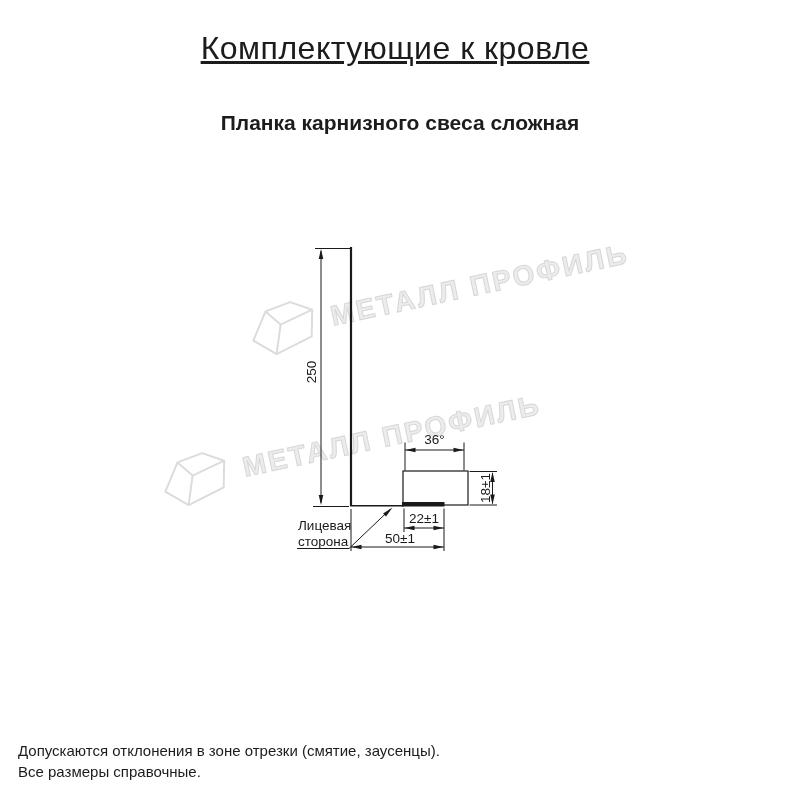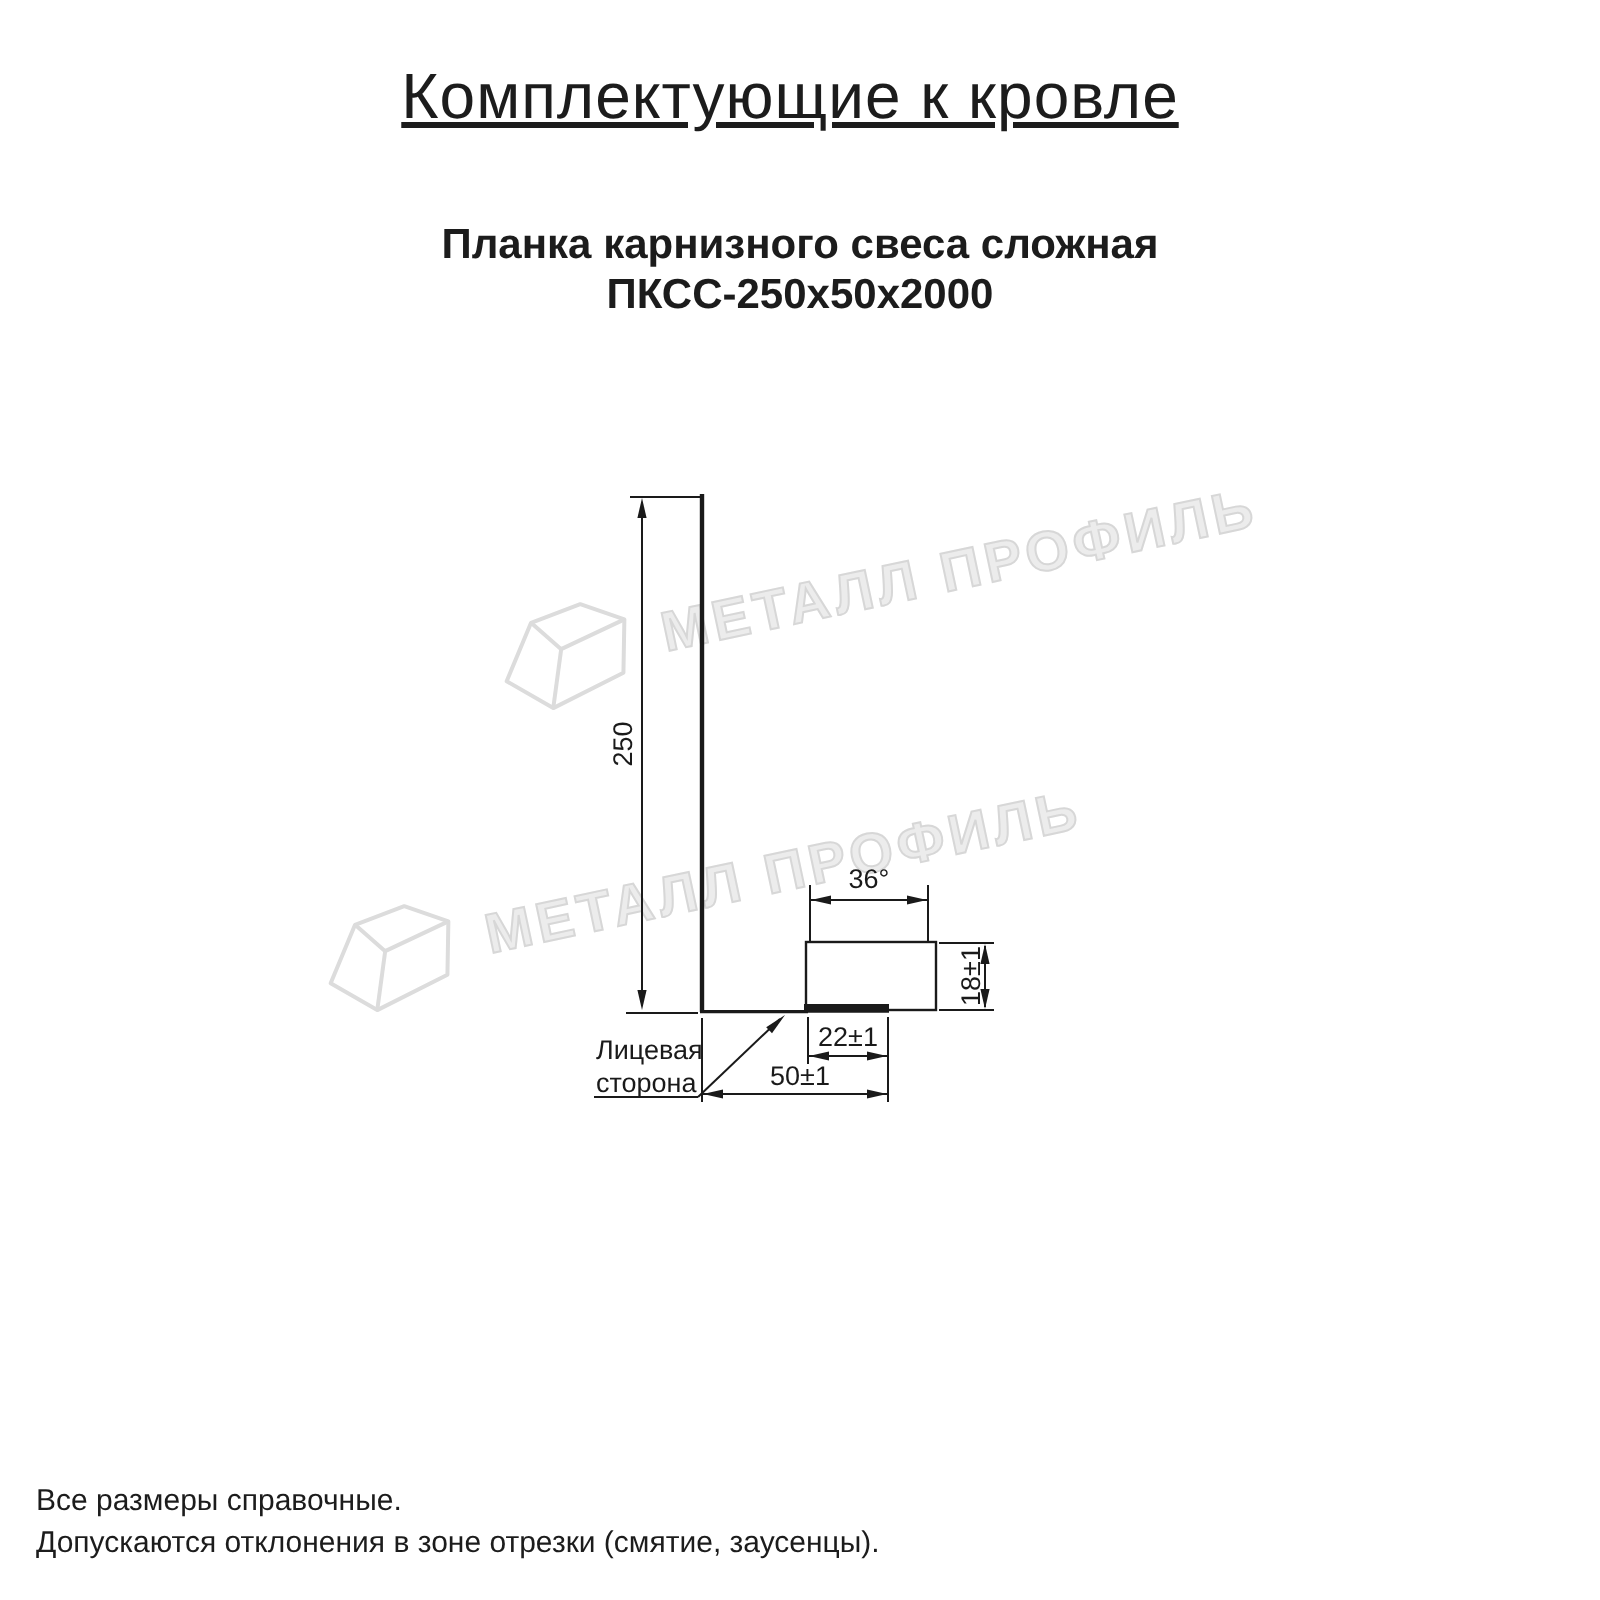--- a/index.html
+++ b/index.html
@@ -36,21 +36,20 @@
   }
   svg.drawing .dimline{stroke:#1a1a1a;stroke-width:1;fill:none;}
   svg.drawing .arrow{fill:#1a1a1a;stroke:none;}
 </style>
 </head>
 <body>
 
 <div class="page-title">Комплектующие к кровле</div>
 <div class="subtitle">
   <div>Планка карнизного свеса сложная</div>
-  <div>ПКСС-250х50х2000</div>
 </div>
 
 <div class="watermark wm-upper">
   <svg width="80" height="62" viewBox="0 0 80 62">
     <g fill="none" stroke="#dcdcdc" stroke-width="2" stroke-linejoin="round">
       <path d="M6,38 L24,12 L50,8 L70,20 L64,46 L26,56 Z"></path>
       <path d="M24,12 L36,28 L70,20"></path>
       <path d="M36,28 L26,56"></path>
     </g>
   </svg>
@@ -123,15 +122,15 @@
   <g>
     <text x="298" y="529.5" font-size="12.5">Лицевая</text>
     <text x="298" y="546" font-size="12.5">сторона</text>
     <line class="dimline" x1="297" y1="548.5" x2="349" y2="548.5"></line>
     <line class="dimline" x1="349" y1="548.5" x2="390" y2="509.5"></line>
     <polygon class="arrow" points="392.5,507.5 386,516.6 383.1,513.6"></polygon>
   </g>
 </svg>
 
 <div class="footer">
+  <div>Допускаются отклонения в зоне отрезки (смятие, заусенцы).</div>
   <div>Все размеры справочные.</div>
-  <div>Допускаются отклонения в зоне отрезки (смятие, заусенцы).</div>
 </div>
 
 </body></html>

